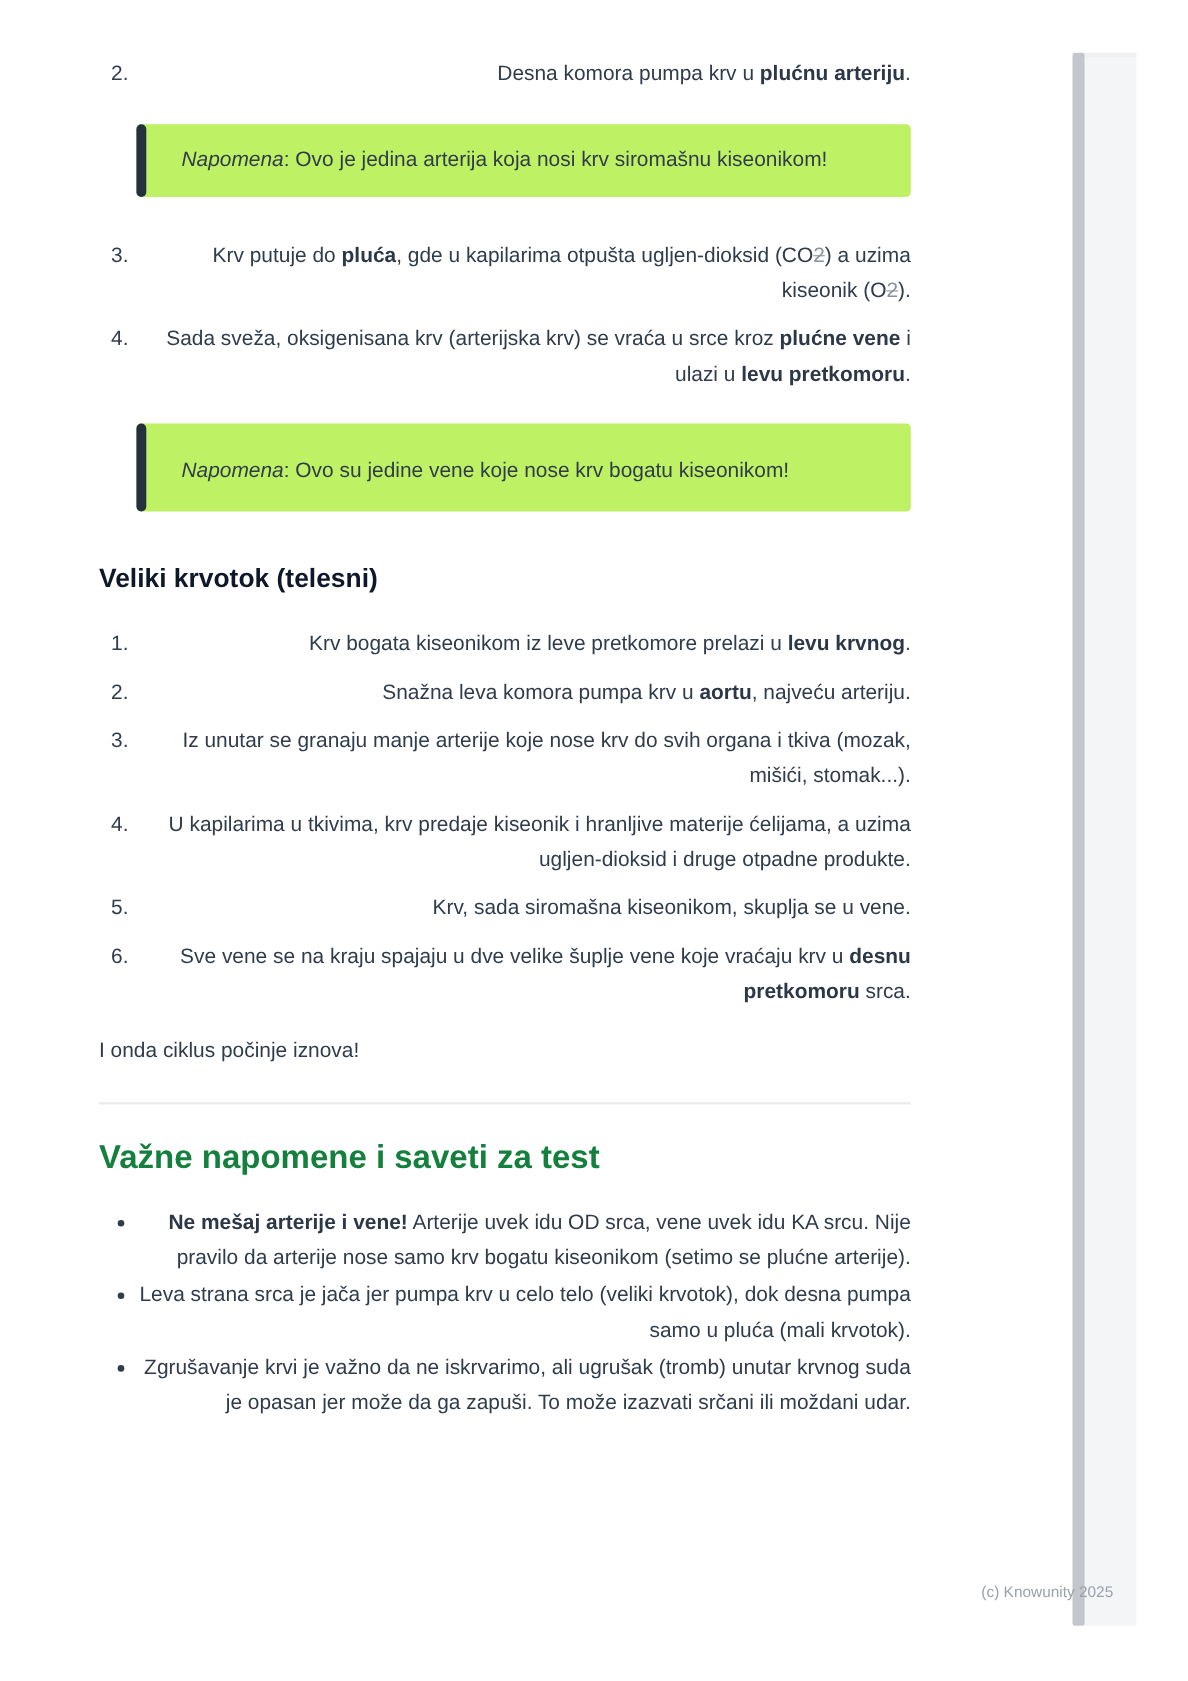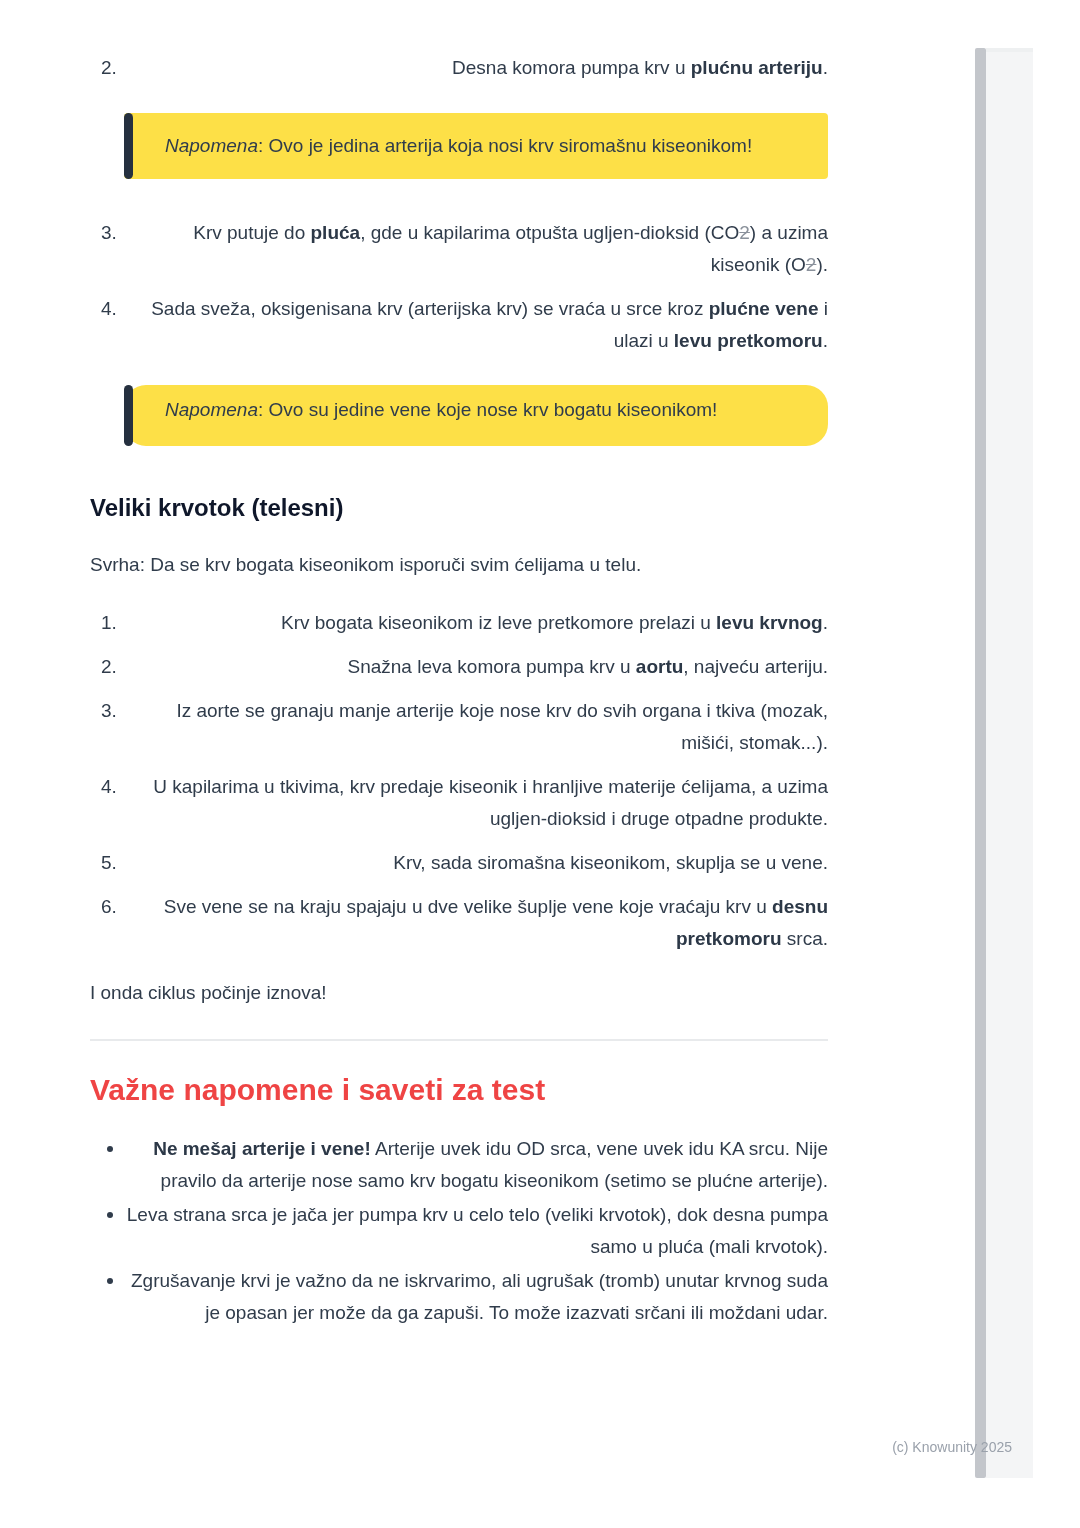--- a/index.html
+++ b/index.html
@@ -35,50 +35,50 @@
   .list .itext { flex: 1 1 auto; text-align: right; }
 
   b, .seg-b { font-weight: 700; color: #2c3847; }
   .seg-i { font-style: italic; }
   .seg-s { color: #8a919b; text-decoration: line-through; }
 
   
   .note {
     position: relative;
     margin-left: 34px;
-    background: #fde047;
+    background: #bef264;
     border-radius: 4px;
     padding: 17px 30px 17px 41px;
   }
   .note-bar {
     position: absolute;
     left: 0; top: 0; bottom: 0;
     width: 9px;
     background: #25303f;
     border-radius: 6px;
   }
   .note-text { text-align: justify; }
 
   .mt-note1  { margin-top: 29px; }
   .mt-list2  { margin-top: 38px; }
-  .mt-note2  { margin-top: 28px; padding-top: 9px; padding-bottom: 20px; border-radius: 22px; }
+  .mt-note2  { margin-top: 28px; padding-top: 28px; padding-bottom: 20px; }
 
   h3.section-h {
     margin-top: 45px;
     font-size: 24px;
     line-height: 34px;
     font-weight: 600;
     color: #0f172a;
   }
   h2.section-h {
     margin-top: 28px;
     font-size: 30px;
     line-height: 42px;
     font-weight: 600;
-    color: #ef4444;
+    color: #15803d;
   }
   .para { margin-top: 24px; }
   .mt-steps { margin-top: 26px; }
   .mt-cycle { margin-top: 22px; }
   .divider {
     margin-top: 30px;
     height: 2px;
     background: #e8eaec;
     border: none;
   }
@@ -143,34 +143,33 @@
         </div>
       </div>
 
     <aside class="note mt-note2">
       <span class="note-bar"></span>
       <p class="note-text"><span class="seg-i">Napomena</span><span>: Ovo su jedine vene koje nose krv bogatu kiseonikom!</span></p>
     </aside>
 
     <h3 class="section-h">Veliki krvotok (telesni)</h3>
 
-    <p class="para">Svrha: Da se krv bogata kiseonikom isporuči svim ćelijama u telu.</p>
 
     <div class="list mt-steps">
         <div class="row">
           <span class="marker">1.</span>
           <span class="itext"><span>Krv bogata kiseonikom iz leve pretkomore prelazi u </span><span class="seg-b">levu krvnog</span><span>.</span></span>
         </div>
         <div class="row">
           <span class="marker">2.</span>
           <span class="itext"><span>Snažna leva komora pumpa krv u </span><span class="seg-b">aortu</span><span>, najveću arteriju.</span></span>
         </div>
         <div class="row">
           <span class="marker">3.</span>
-          <span class="itext"><span>Iz aorte se granaju manje arterije koje nose krv do svih organa i tkiva (mozak, mišići, stomak...).</span></span>
+          <span class="itext"><span>Iz unutar se granaju manje arterije koje nose krv do svih organa i tkiva (mozak, mišići, stomak...).</span></span>
         </div>
         <div class="row">
           <span class="marker">4.</span>
           <span class="itext"><span>U kapilarima u tkivima, krv predaje kiseonik i hranljive materije ćelijama, a uzima ugljen-dioksid i druge otpadne produkte.</span></span>
         </div>
         <div class="row">
           <span class="marker">5.</span>
           <span class="itext"><span>Krv, sada siromašna kiseonikom, skuplja se u vene.</span></span>
         </div>
         <div class="row">

